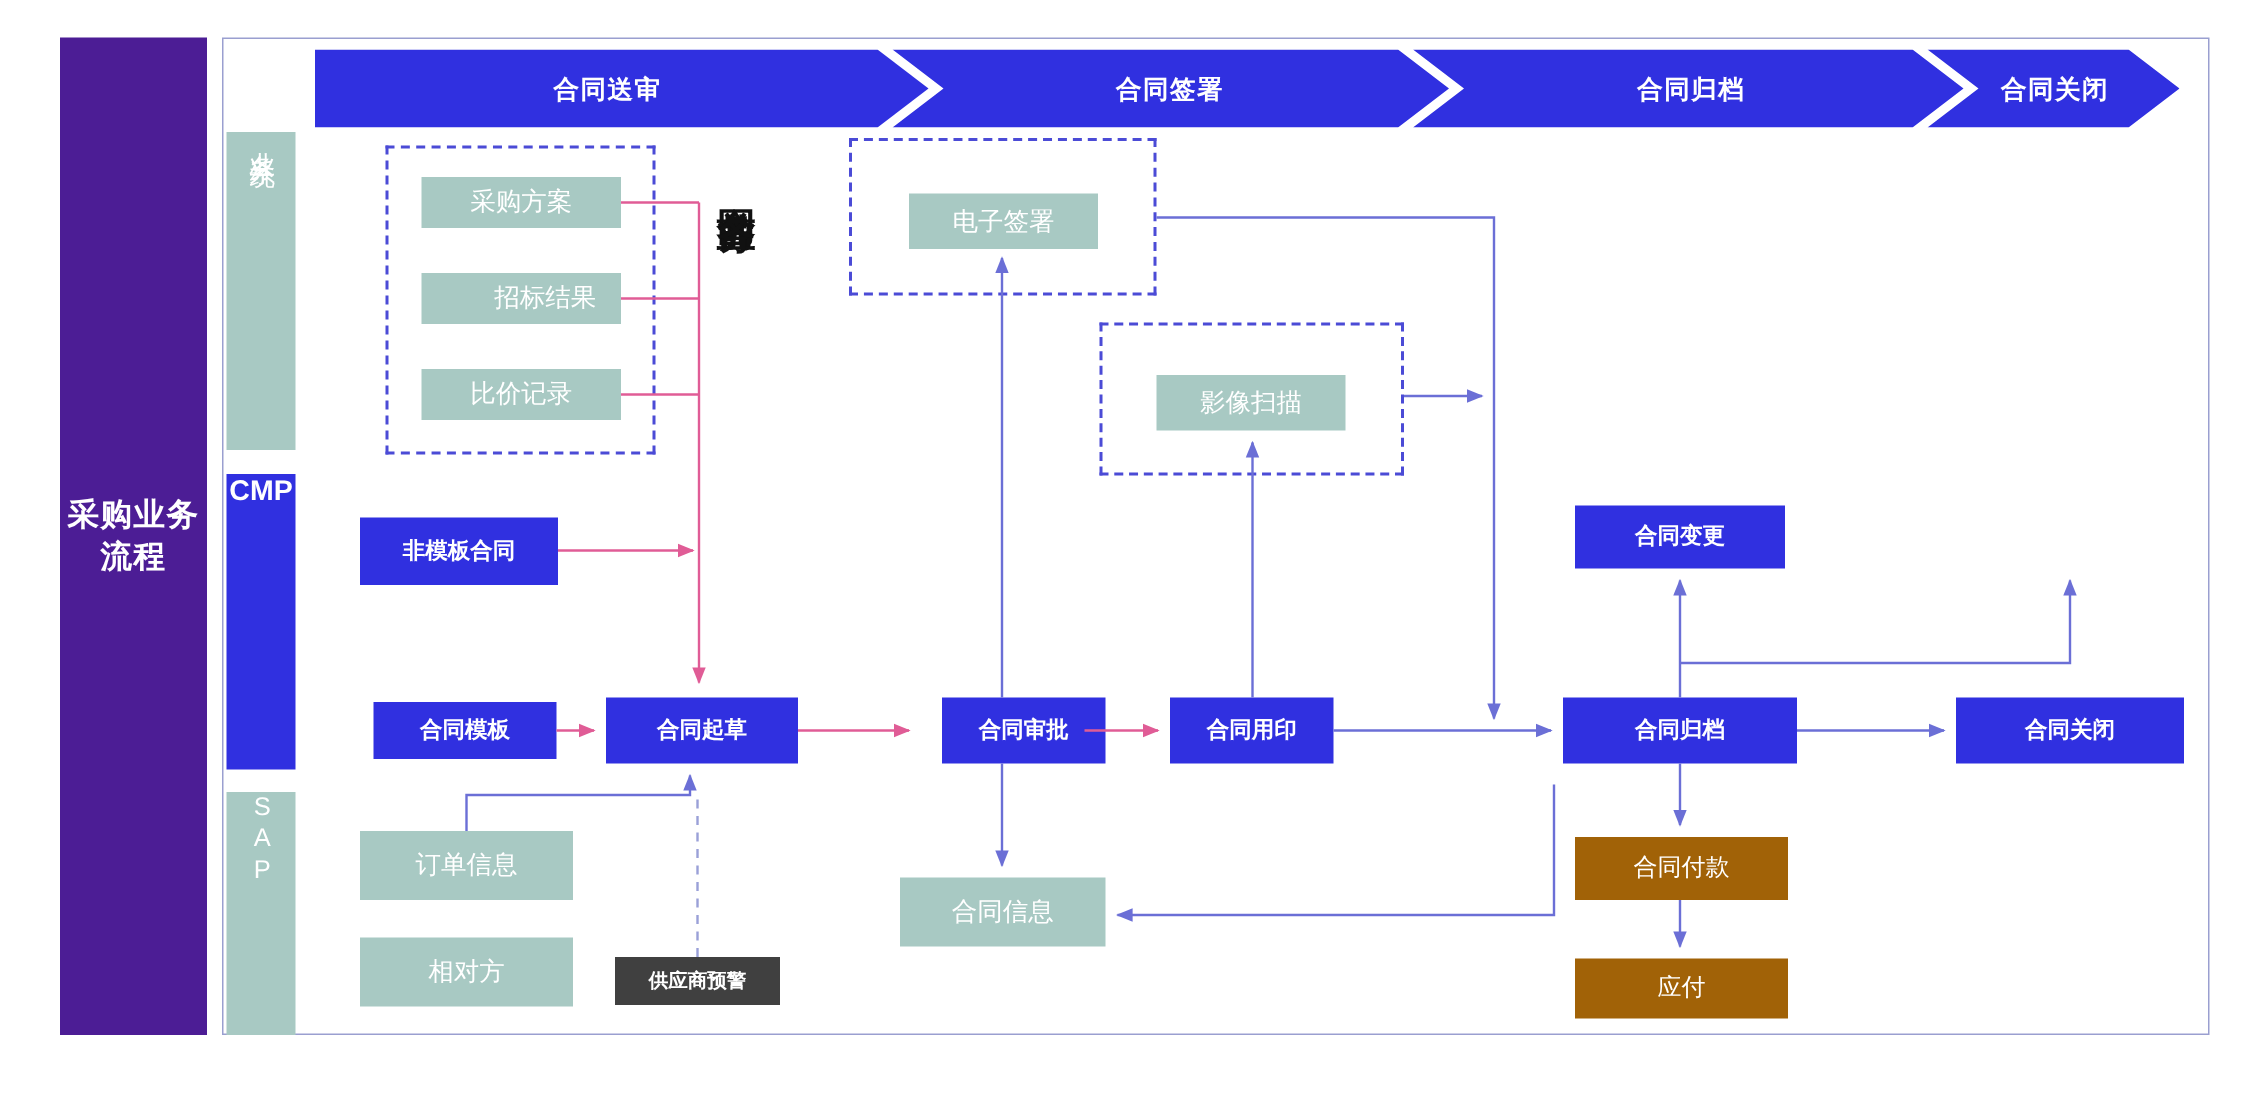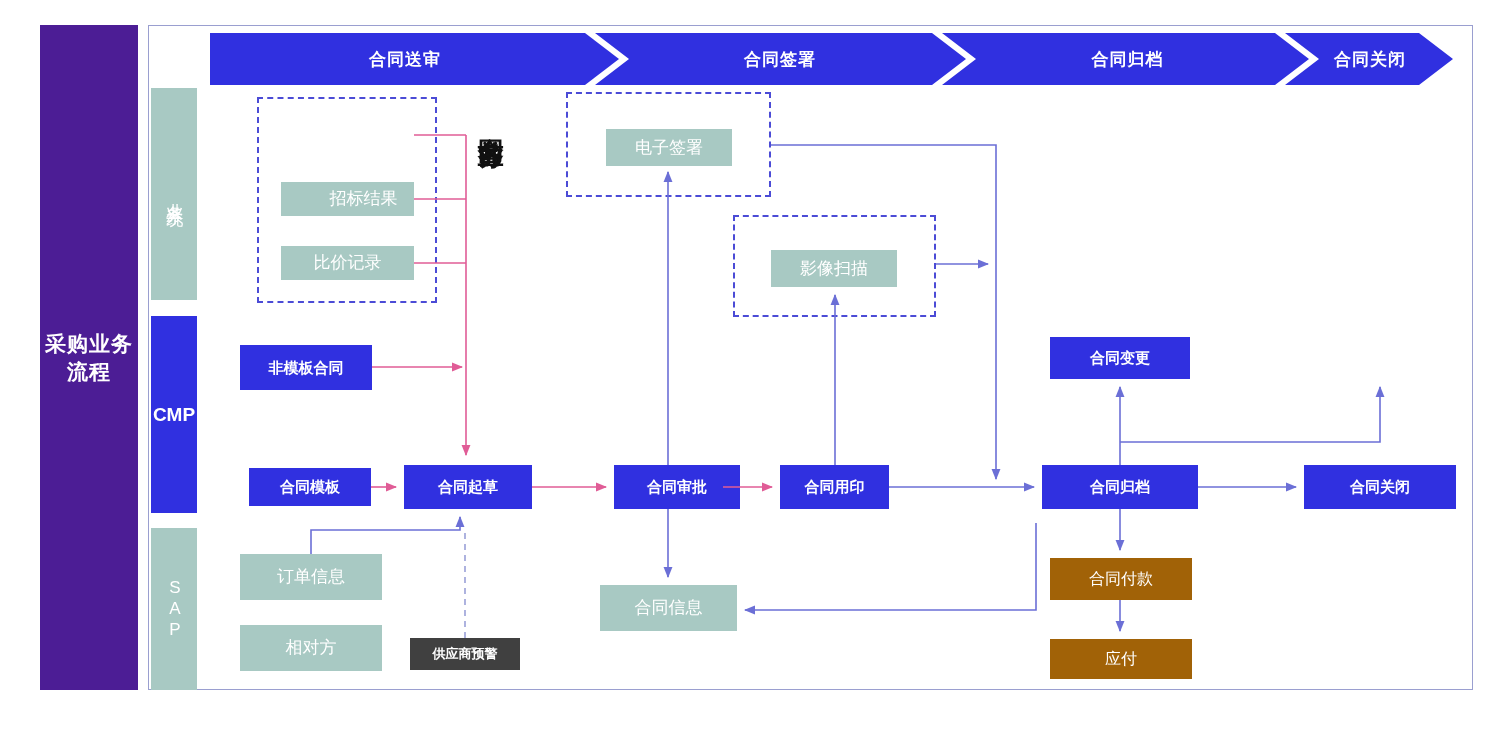--- a/index.html
+++ b/index.html
@@ -8,21 +8,21 @@
 
   
   .masterbar{position:absolute;left:40px;top:25px;width:98px;height:665px;background:#4c1d95;
     display:flex;align-items:center;justify-content:center;}
   .masterbar span{color:#ffffff;font-size:21px;font-weight:bold;line-height:1.32;text-align:center;letter-spacing:1px;}
 
   
   .frame{position:absolute;left:148px;top:25px;width:1325px;height:665px;border:1px solid #9a9fd0;box-sizing:border-box;background:#fff;}
 
   
-  .lane{position:absolute;width:46px;display:flex;align-items:center;justify-content:center;}
+  .lane{position:absolute;width:46px;display:flex;align-items:flex-start;justify-content:center;}
   .lane span{color:#ffffff;font-size:17px;font-weight:normal;line-height:1.45;text-align:center;
      writing-mode:vertical-rl;text-orientation:upright;letter-spacing:2px;}
   .lane.cmp span{writing-mode:horizontal-tb;text-orientation:initial;font-weight:bold;font-size:19px;letter-spacing:0;line-height:1.25;}
   .lane-biz{left:151px;top:88px;height:212px;background:#a8c9c3;}
   .lane-cmp{left:151px;top:316px;height:197px;background:#3030e0;}
   .lane-sap{left:151px;top:528px;height:162px;background:#a8c9c3;}
 
   
   .node{position:absolute;display:flex;align-items:center;justify-content:center;box-sizing:border-box;
     text-align:center;line-height:1.15;}
@@ -81,20 +81,23 @@
     <div class="chevlabel" style="left:750px;width:335px;">合同归档</div>
     <div class="chevlabel" style="left:1090px;width:140px;">合同关闭</div>
   </div>
 
   <div class="dashgroup" style="left:257px;top:97px;width:180px;height:206px;"></div>
   <div class="dashgroup" style="left:566px;top:92px;width:205px;height:105px;"></div>
   <div class="dashgroup" style="left:733px;top:215px;width:203px;height:102px;"></div>
 
   <div class="vcap" style="left:477px;top:118px;">合同前业务</div>
 
+  <div class="node n-teal" style="left:281px;top:118px;width:133px;height:34px;">
+    <span>采购方案</span>
+    </div>
   <div class="node n-teal" style="left:281px;top:182px;width:133px;height:34px;padding-left:32px;">
     <span>招标结果</span>
     </div>
   <div class="node n-teal" style="left:281px;top:246px;width:133px;height:34px;">
     <span>比价记录</span>
     </div>
 
   <div class="node n-teal" style="left:606px;top:129px;width:126px;height:37px;">
     <span>电子签署</span>
     </div>
@@ -104,21 +107,21 @@
 
   <div class="node n-blue" style="left:240px;top:345px;width:132px;height:45px;">
     <span>非模板合同</span>
     </div>
   <div class="node n-blue" style="left:249px;top:468px;width:122px;height:38px;">
     <span>合同模板</span>
     </div>
   <div class="node n-blue" style="left:404px;top:465px;width:128px;height:44px;">
     <span>合同起草</span>
     </div>
-  <div class="node n-blue" style="left:614px;top:465px;width:126px;height:44px;">
+  <div class="node n-blue" style="left:628px;top:465px;width:109px;height:44px;">
     <span>合同审批</span>
     </div>
   <div class="node n-blue" style="left:780px;top:465px;width:109px;height:44px;">
     <span>合同用印</span>
     </div>
   <div class="node n-blue" style="left:1042px;top:465px;width:156px;height:44px;">
     <span>合同归档</span>
     </div>
   <div class="node n-blue" style="left:1304px;top:465px;width:152px;height:44px;">
     <span>合同关闭</span>

